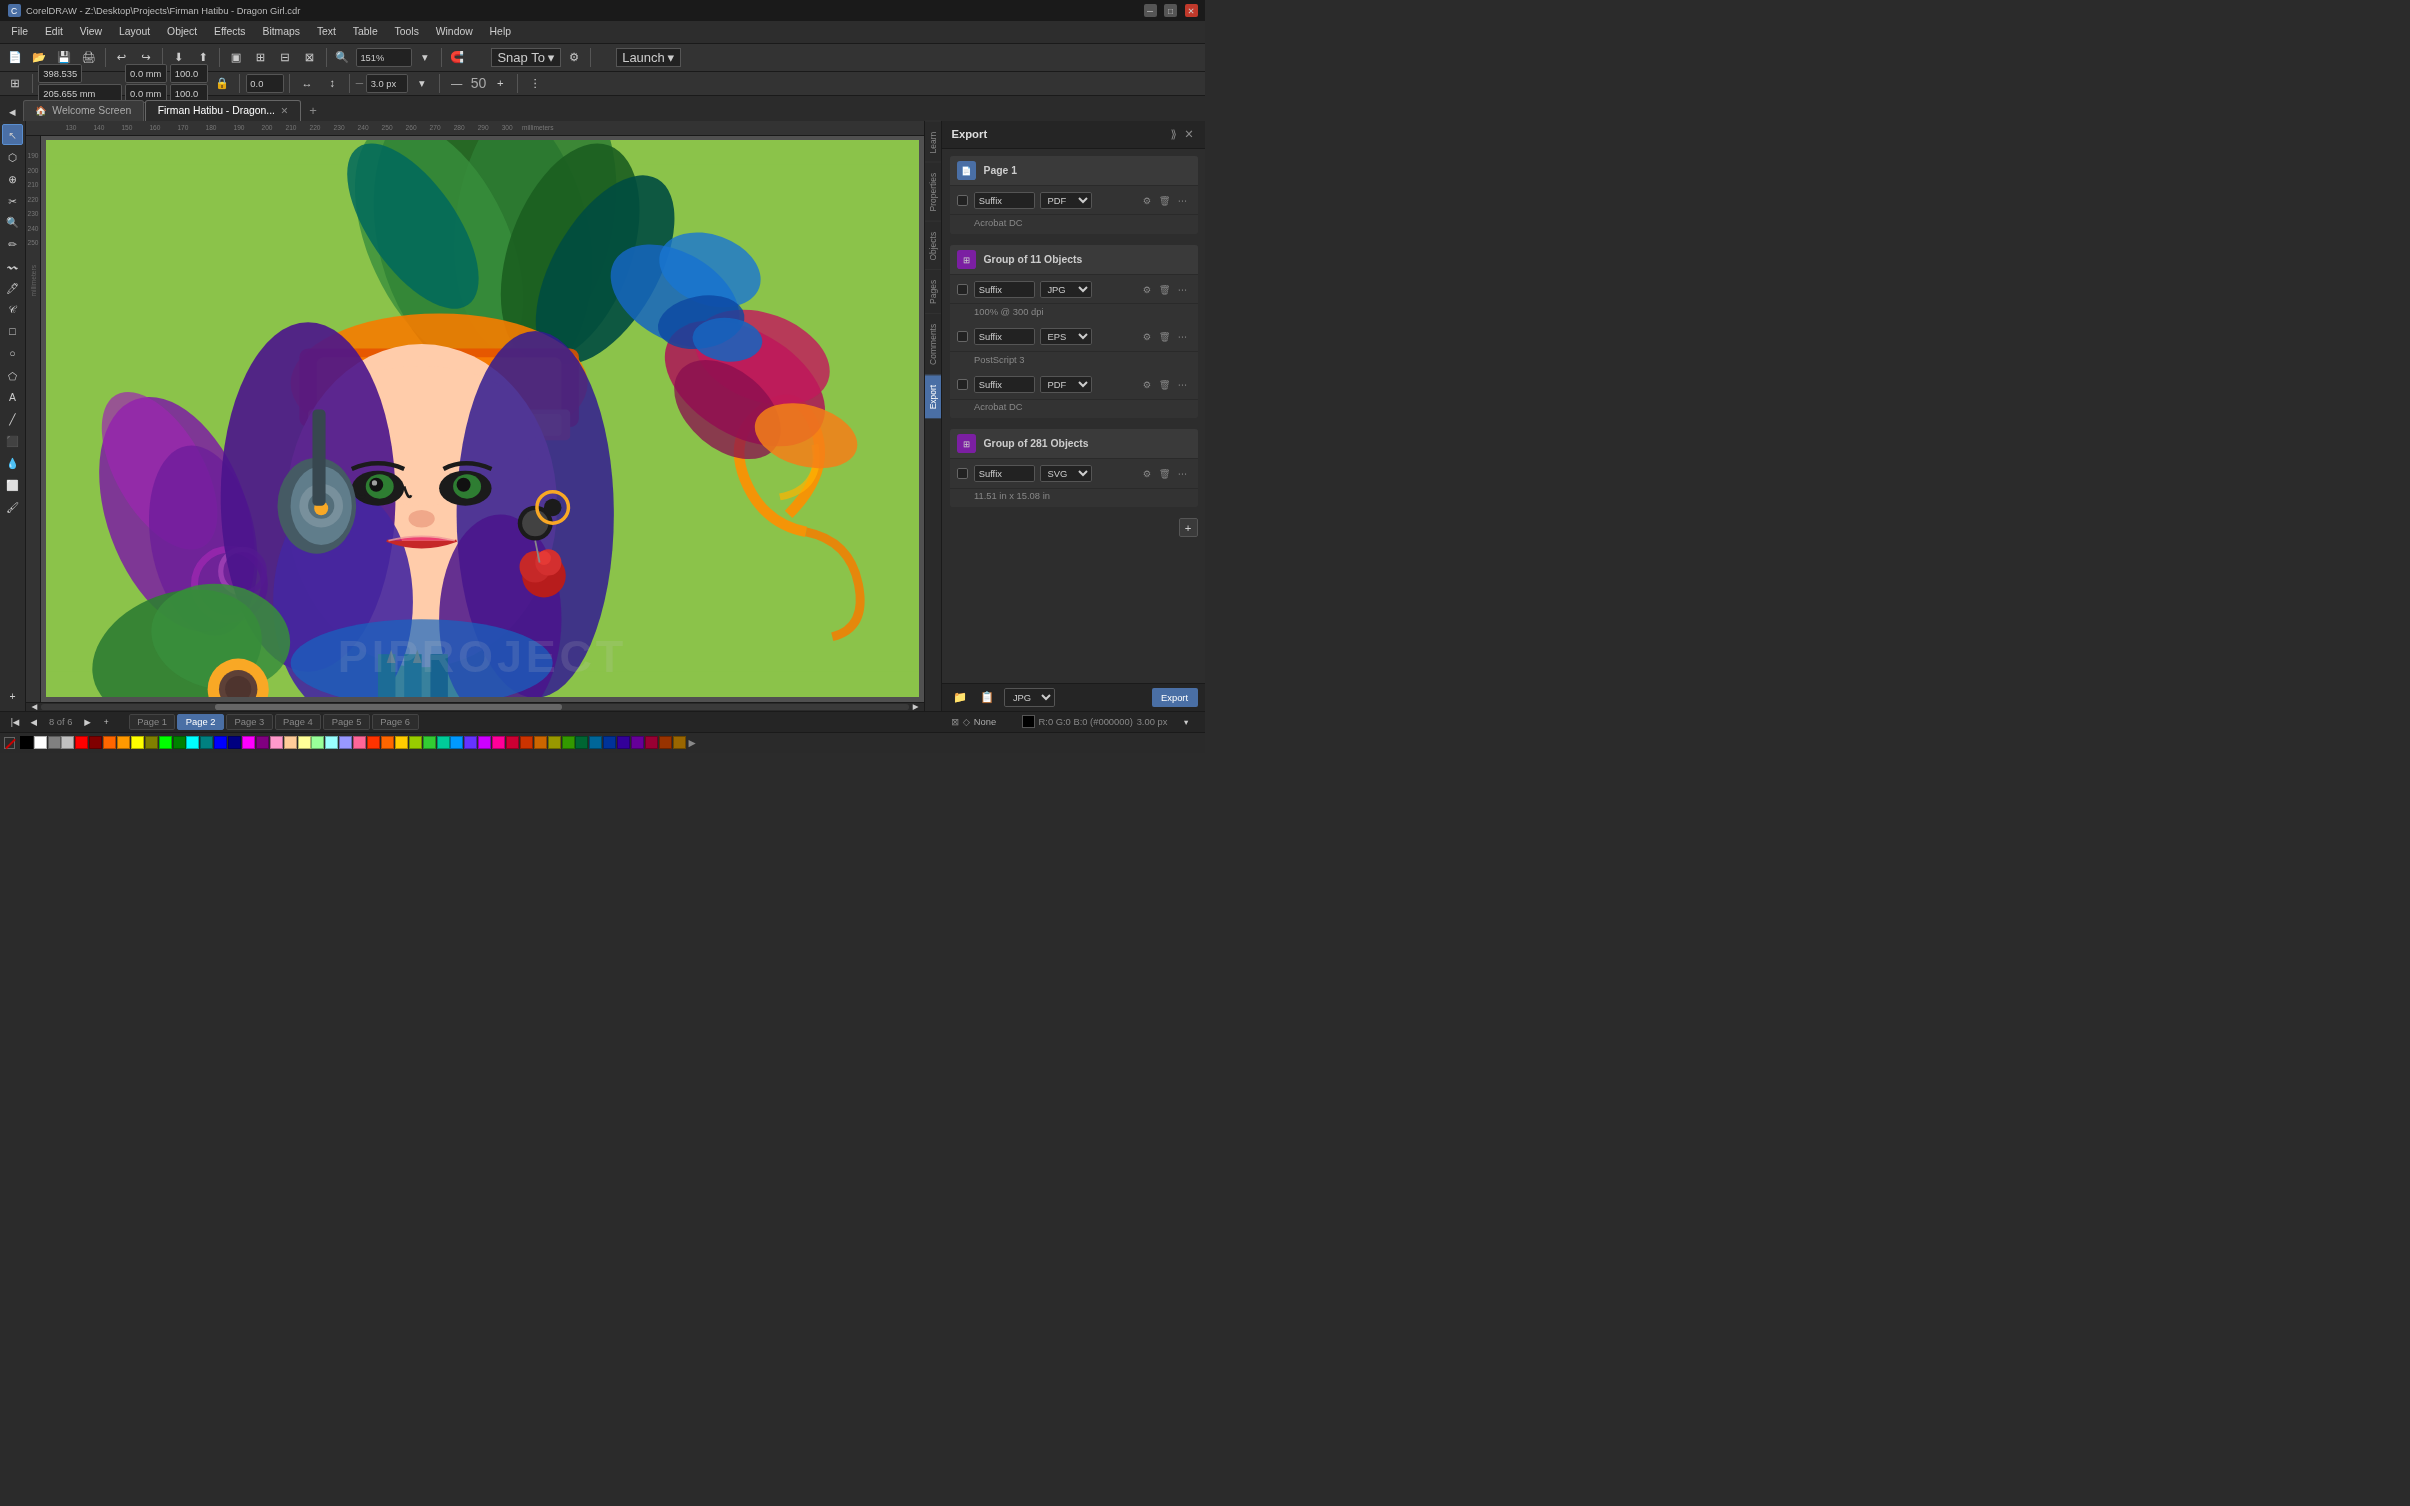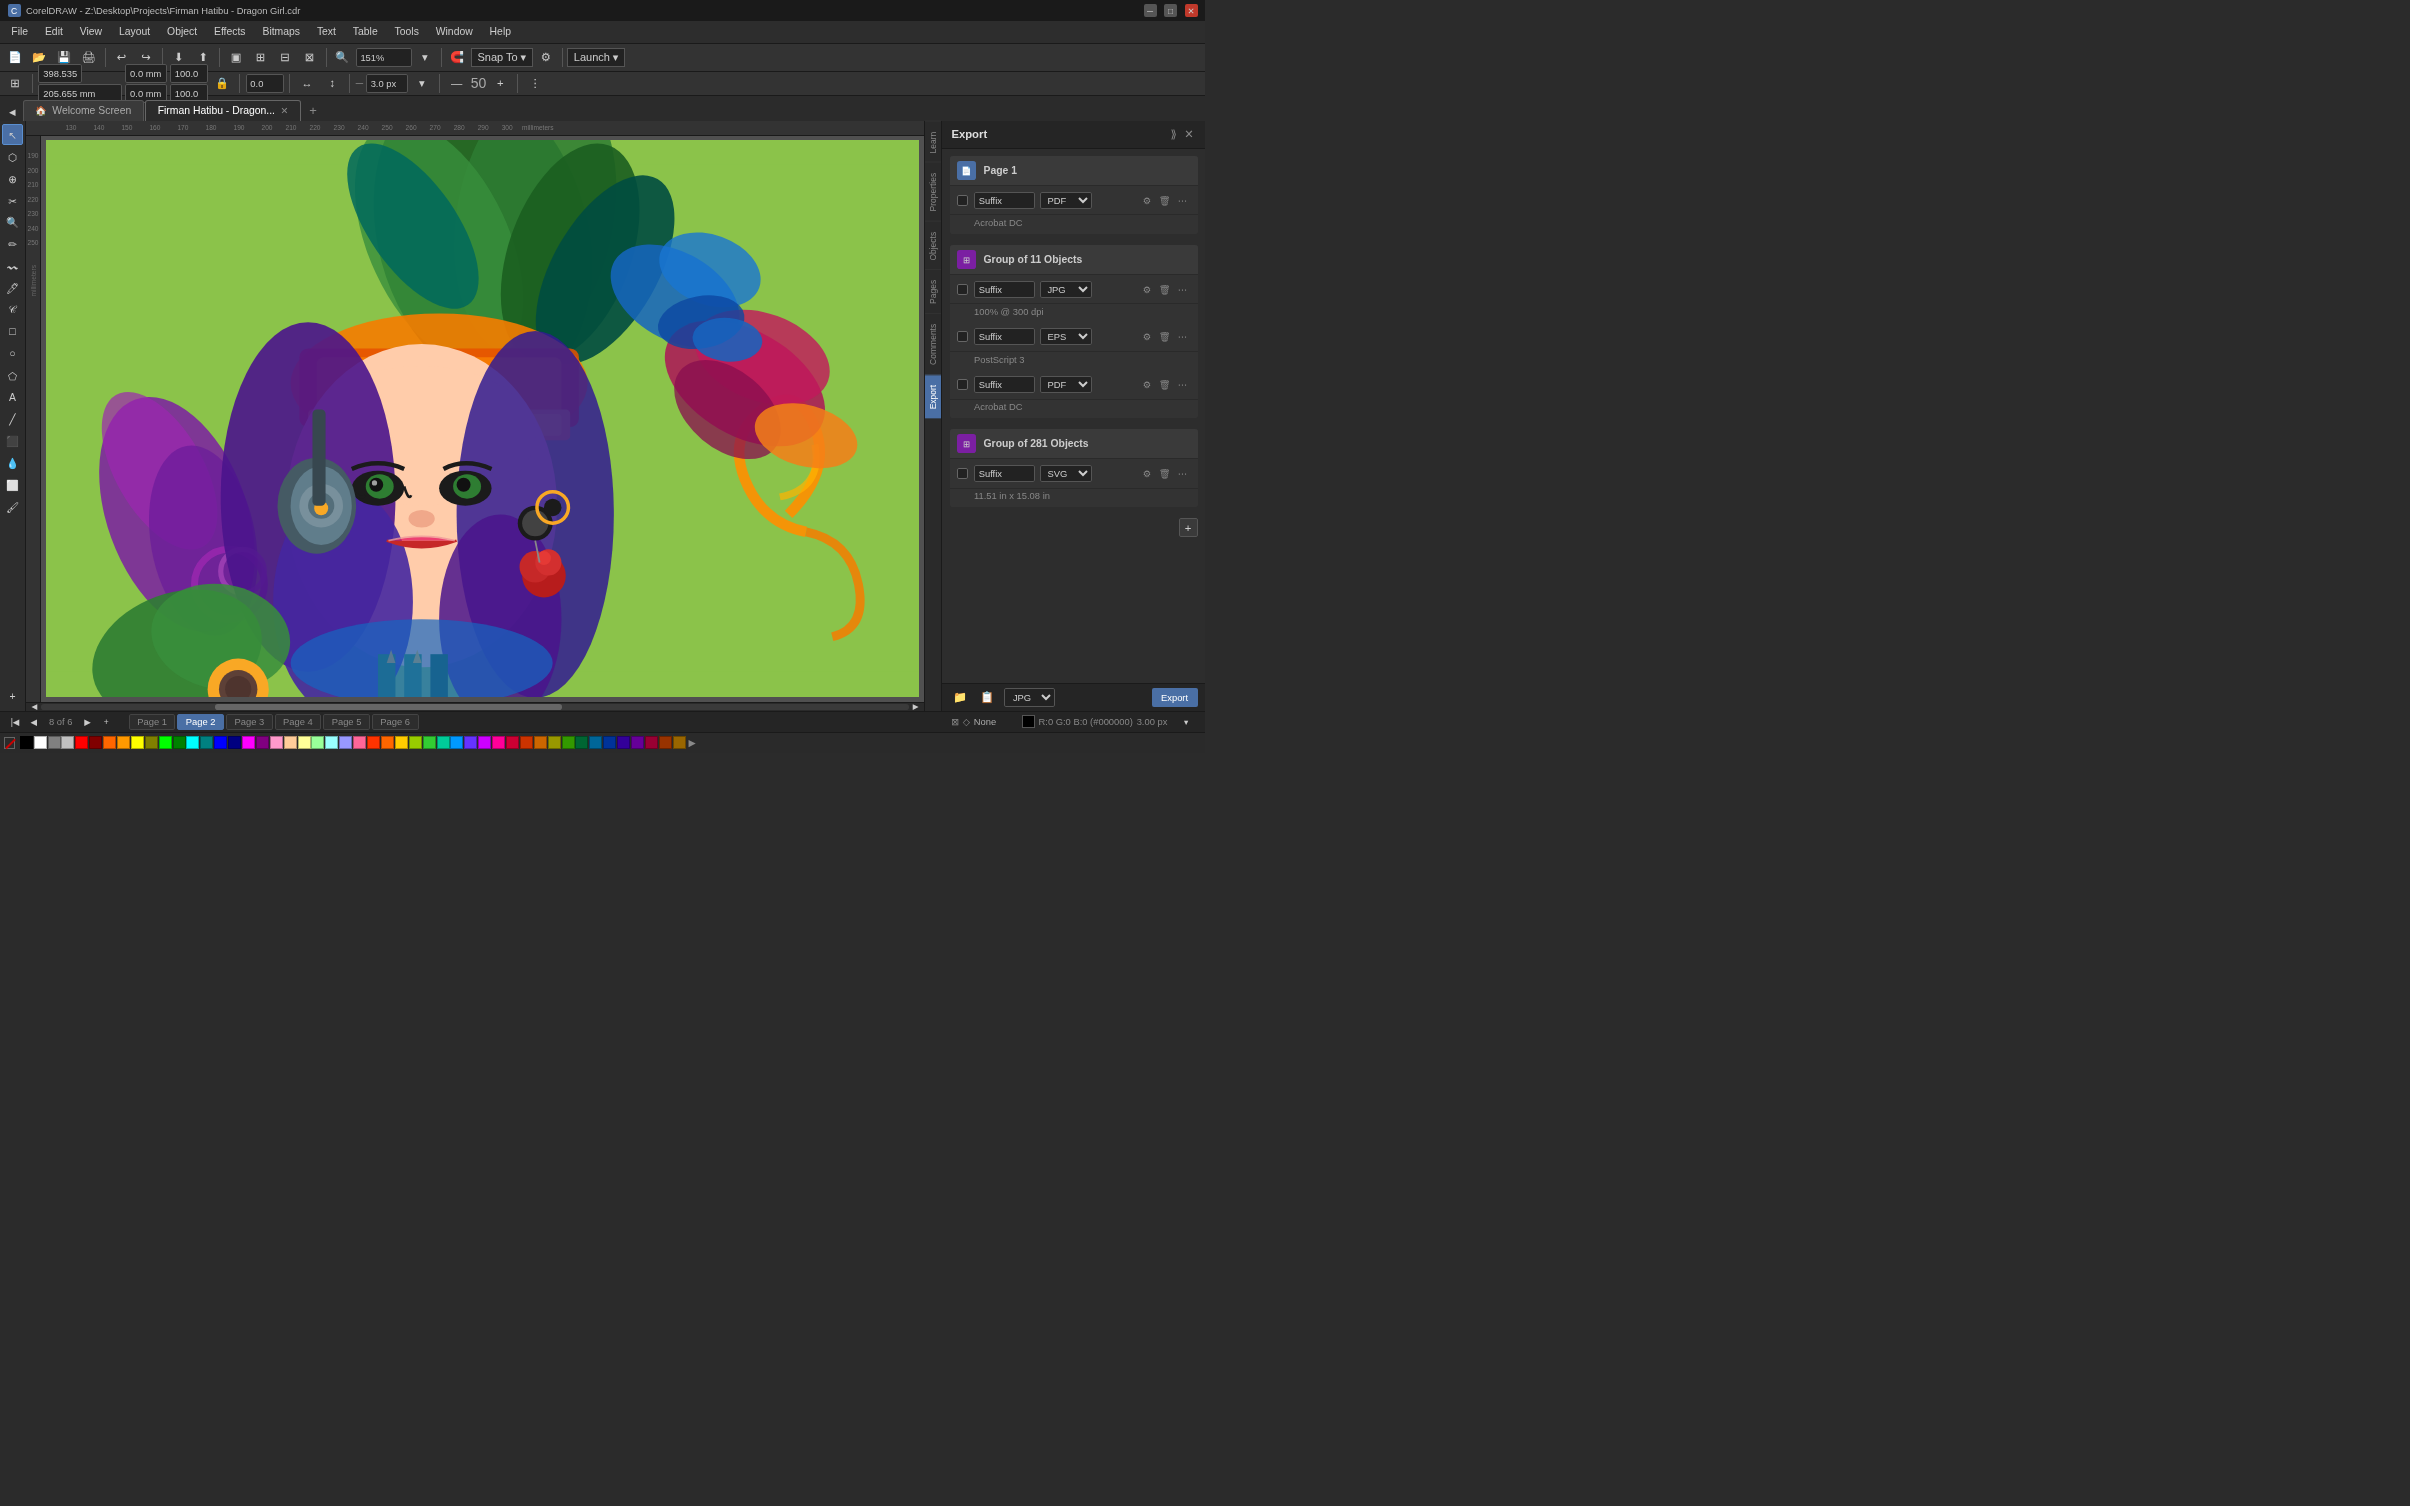--- a/index.html
+++ b/index.html
@@ -80,24 +80,24 @@
       font-size: 9.4px;
       border-radius: 1.9px;
     }
     .zoom-input { width: 56px; }
     .snap-btn {
       height: 19px;
       background: #222;
       border: 0.9px solid #555;
       color: #ccc;
       padding: 0 5.6px;
-      font-size: 11px;
+      font-size: 13px;
       border-radius: 0;
       cursor: pointer;
-      display: flex; align-items: center; gap: 2.8px;
+      display: flex; align-items: center; gap: 2.8px; margin-left: 20px;
     }
 
     
     #toolbar2 {
       height: 24.5px;
       background: #333;
       display: flex;
       align-items: center;
       padding: 0 3.8px;
       gap: 2.8px;
@@ -742,20 +742,21 @@
             <ellipse cx="750" cy="180" rx="50" ry="30" fill="#0D47A1" opacity="0.8" transform="rotate(-10,750,180)"></ellipse>
             <ellipse cx="780" cy="200" rx="40" ry="25" fill="#1565C0" opacity="0.85" transform="rotate(5,780,200)"></ellipse>
 
             <ellipse cx="430" cy="570" rx="150" ry="50" fill="#1565C0" opacity="0.7"></ellipse>
 
             <circle cx="580" cy="392" r="18" fill="none" stroke="#F9A825" stroke-width="4"></circle>
             <circle cx="580" cy="392" r="10" fill="#1B1B1B"></circle>
 
           </svg>
         </div>
+        <div class="watermark">PIPROJECT</div>
       </div>
     </div>
 
     <div id="hscrollbar">
       <div class="tb-btn" style="width:13px;height:7.5px;font-size:7.5px;">◀</div>
       <div class="scroll-track">
         <div class="scroll-thumb"></div>
       </div>
       <div class="tb-btn" style="width:13px;height:7.5px;font-size:7.5px;">▶</div>
     </div>

